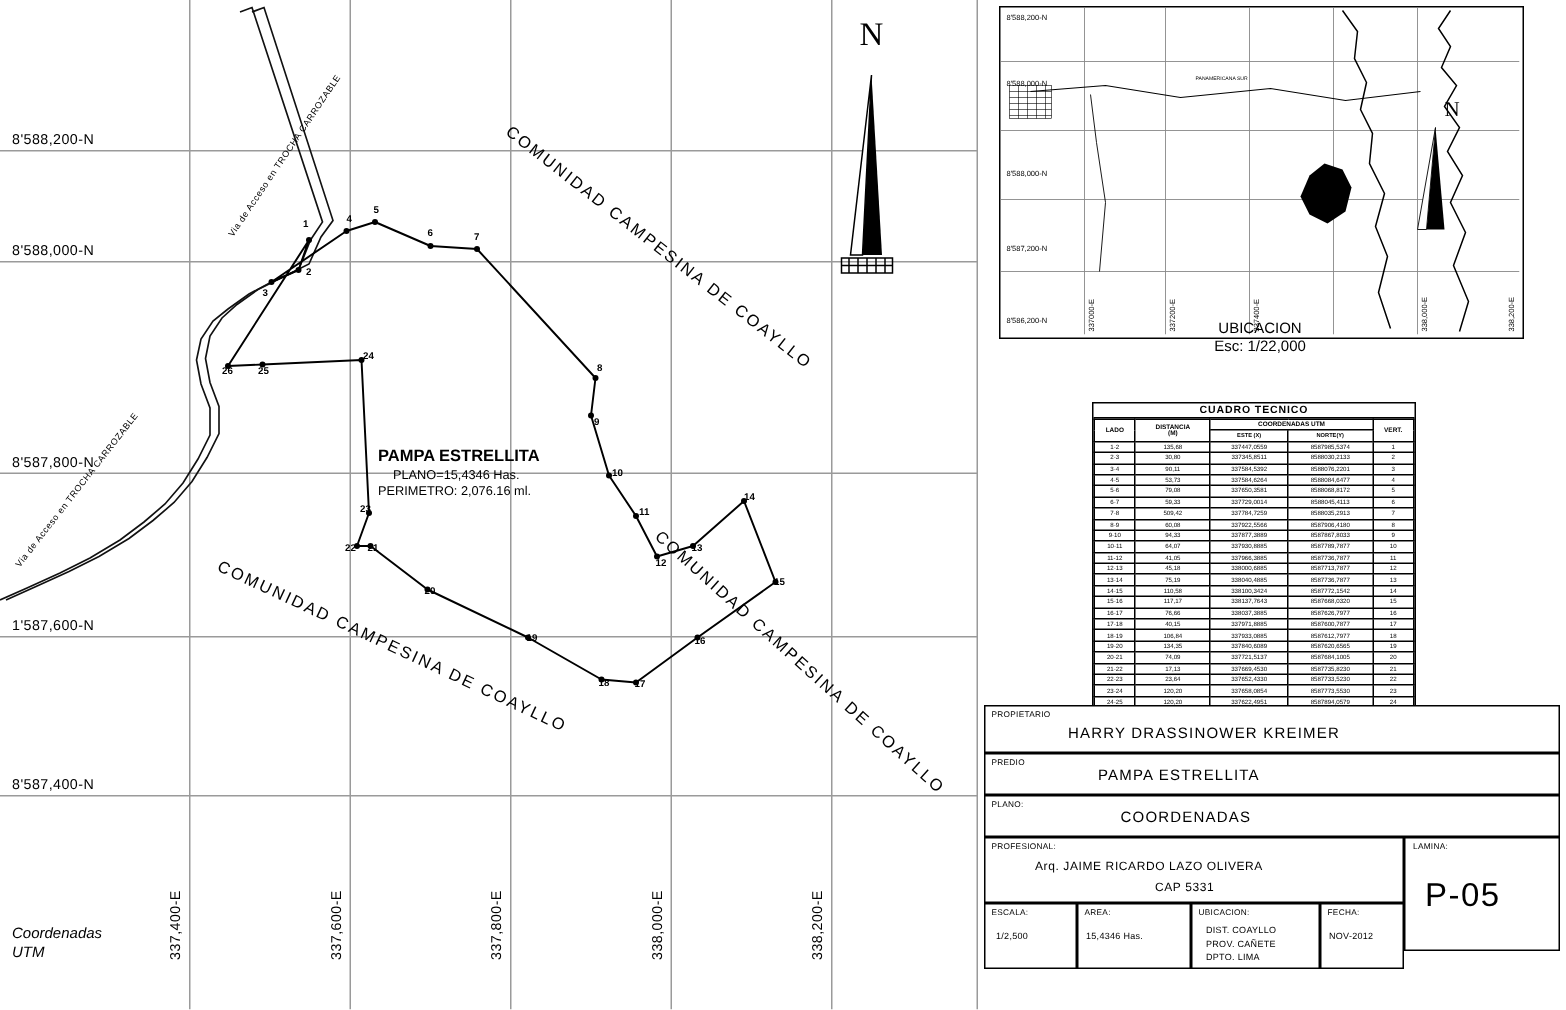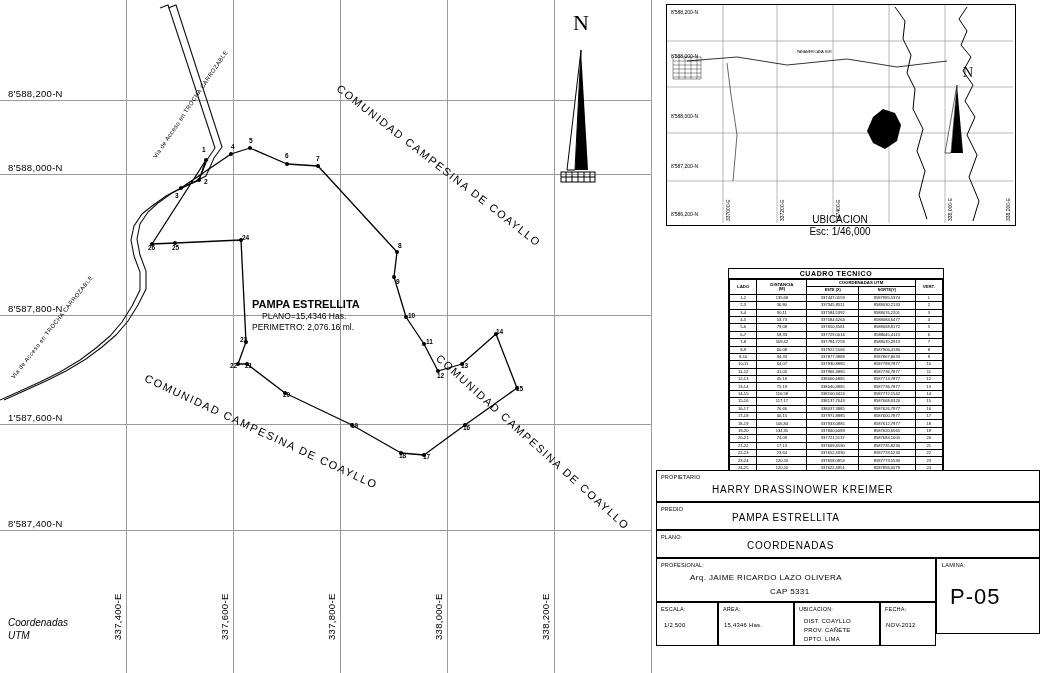--- a/index.html
+++ b/index.html
@@ -238,21 +238,21 @@
       <div class="loclabel" style="left:4px;top:206px">8'586,200-N</div>
       <div class="loclabel rot" style="left:58px;top:216px">337000-E</div>
       <div class="loclabel rot" style="left:112px;top:216px">337200-E</div>
       <div class="loclabel rot" style="left:168px;top:216px">337400-E</div>
       <div class="loclabel rot" style="left:280px;top:216px">338,000-E</div>
       <div class="loclabel rot" style="left:338px;top:216px">338,200-E</div>
     </div>
 
     <div id="ubicacion">
       <div>UBICACION</div>
-      <div>Esc: 1/46,000</div>
+      <div>Esc: 1/22,000</div>
     </div>
 
     <div id="cuadro">
       <div class="ct-title">CUADRO  TECNICO</div>
       <table>
         <thead>
           <tr>
             <th rowspan="2">LADO</th>
             <th rowspan="2">
               <span>DISTANCIA</span><br>

